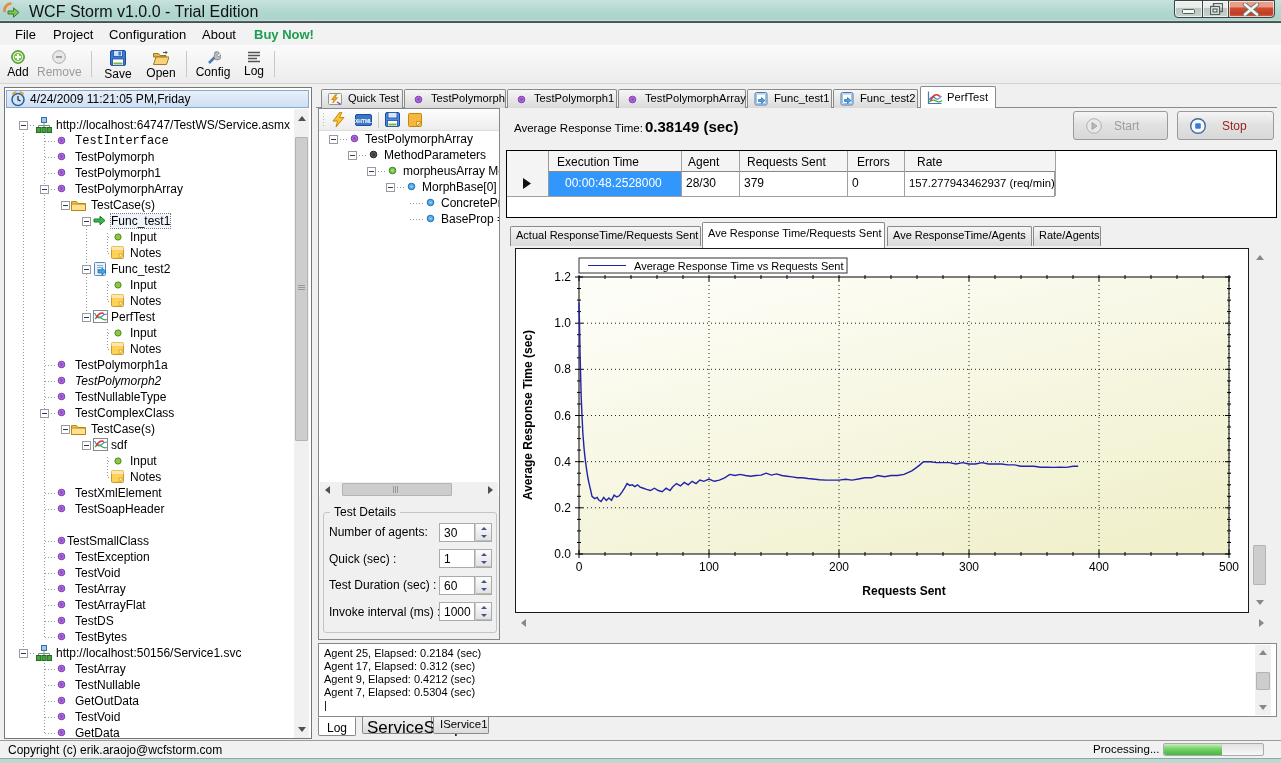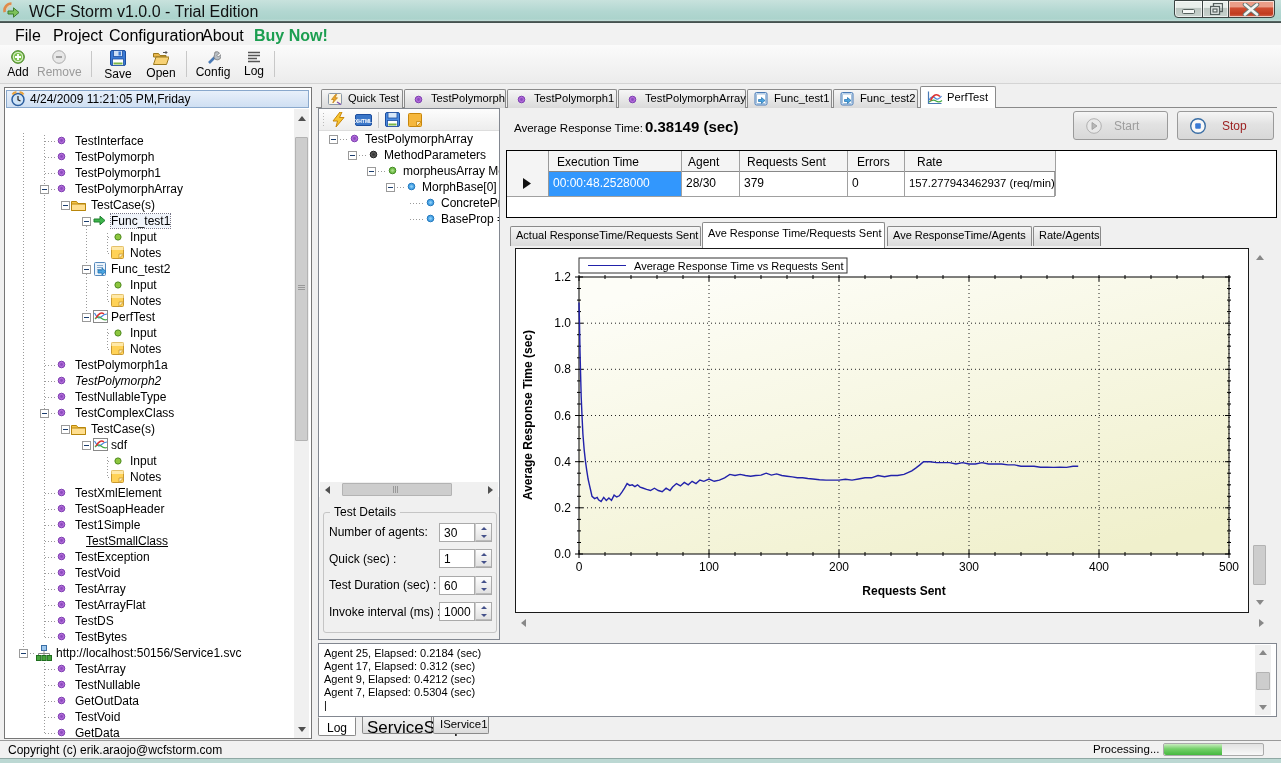--- a/index.html
+++ b/index.html
@@ -9,21 +9,21 @@
 #title{position:absolute;left:0;top:0;width:1281px;height:21px;background:linear-gradient(#c8e2dd,#b2d7d1 55%,#abd3cc 90%,#c2ddd8);border-bottom:0}
 #title .txt{position:absolute;left:29px;top:3px;font-size:16px;color:#111}
 #tbtns{position:absolute;right:6px;top:0;width:101px;height:19px}
 .tbtn{position:absolute;top:0;height:18px;border:1px solid #3c4543;background:linear-gradient(#e9efeb 40%,#bcc7c2 45%,#c8d2cd);box-shadow:inset 0 0 0 1px rgba(255,255,255,.65)}
 #bmin{left:0;width:29px;border-radius:0 0 0 4px}
 #bmax{left:28px;width:27px}
 #bclose{left:54px;width:47px;border-radius:0 0 4px 0;background:linear-gradient(#eb9d88 35%,#cf4e33 45%,#c03b1f 80%,#d2684f)}
 #menuline{position:absolute;left:0;top:21px;width:1281px;height:2px;background:linear-gradient(#5a6a67,#3f4a48)}
 
 #menu{position:absolute;left:0;top:23px;width:1281px;height:22px;background:#f2f2f2}
-.mi{position:absolute;top:4px;font-size:16px}
+.mi{position:absolute;top:4px;font-size:13px}
 
 #toolbar{position:absolute;left:0;top:45px;width:1281px;height:39px;background:linear-gradient(#fbfbfb,#ececec);border-bottom:1px solid #d4d4d4}
 .tbi{position:absolute;top:5px;text-align:center;font-size:12px}
 .tbi svg{display:block;margin:0 auto 1px}
 .tbsep{position:absolute;top:6px;width:1px;height:26px;background:#c8c8c8}
 
 #lpanel{position:absolute;left:4px;top:87px;width:308px;height:652px;background:#fff;border:1px solid #767676}
 #lhead{position:absolute;left:1px;top:2px;width:303px;height:18px;background:linear-gradient(#e8f0fa,#cfdff2);border:1px solid #89a8cc}
 #lhead .txt{position:absolute;left:23px;top:1px}
 #ltree{position:absolute;left:1px;top:21px;width:290px;height:628px;overflow:hidden;background:#fff}
@@ -245,26 +245,34 @@
 <div class="vguide" style="left:38px;top:26px;height:502px"></div>
 <div class="vguide" style="left:38px;top:554px;height:70px"></div>
 <div class="vguide" style="left:59px;top:92px;height:4px"></div>
 <div class="vguide" style="left:59px;top:316px;height:4px"></div>
 <div class="vguide" style="left:80px;top:108px;height:100px"></div>
 <div class="vguide" style="left:80px;top:332px;height:4px"></div>
 <div class="vguide" style="left:101px;top:124px;height:20px"></div>
 <div class="vguide" style="left:101px;top:172px;height:20px"></div>
 <div class="vguide" style="left:101px;top:220px;height:20px"></div>
 <div class="vguide" style="left:101px;top:348px;height:20px"></div>
+        <div class="trow" style="top:8px">
+          <span class="hstub" style="left:24px;width:5px"></span>
+          <span class="glyph" style="left:13px"></span>
+          <svg class="ticon" style="left:30px;top:0px" width="16" height="16">
+            <use href="#ic-svc"></use>
+          </svg>
+          <span class="tlabel" style="left:50px;">http://localhost:64747/TestWS/Service.asmx</span>
+        </div>
 <div class="trow" style="top:24px">
           <span class="hstub" style="left:39px;width:11px"></span>
           <svg class="ticon" style="left:51px;top:3px" width="9" height="9">
             <use href="#ic-m"></use>
           </svg>
-          <span class="tlabel" style="left:69px;">TestInterface</span>
+          <span class="tlabel" style="left:69px;font-family:Liberation Mono, monospace;">TestInterface</span>
         </div>
 <div class="trow" style="top:40px">
           <span class="hstub" style="left:39px;width:11px"></span>
           <svg class="ticon" style="left:51px;top:3px" width="9" height="9">
             <use href="#ic-m"></use>
           </svg>
           <span class="tlabel" style="left:69px;">TestPolymorph</span>
         </div>
 <div class="trow" style="top:56px">
           <span class="hstub" style="left:39px;width:11px"></span>
@@ -415,33 +423,26 @@
           </svg>
           <span class="tlabel" style="left:69px;">TestXmlElement</span>
         </div>
 <div class="trow" style="top:392px">
           <span class="hstub" style="left:39px;width:11px"></span>
           <svg class="ticon" style="left:51px;top:3px" width="9" height="9">
             <use href="#ic-m"></use>
           </svg>
           <span class="tlabel" style="left:69px;">TestSoapHeader</span>
         </div>
-<div class="trow" style="top:408px">
-          <span class="hstub" style="left:39px;width:11px"></span>
-          <svg class="ticon" style="left:51px;top:3px" width="9" height="9">
-            <use href="#ic-m"></use>
-          </svg>
-          <span class="tlabel" style="left:69px;">Test1Simple</span>
-        </div>
 <div class="trow" style="top:424px">
           <span class="hstub" style="left:39px;width:11px"></span>
           <svg class="ticon" style="left:51px;top:3px" width="9" height="9">
             <use href="#ic-m"></use>
           </svg>
-          <span class="tlabel" style="left:80px;text-decoration:underline;">TestSmallClass</span>
+          <span class="tlabel" style="left:61px;">TestSmallClass</span>
         </div>
 <div class="trow" style="top:440px">
           <span class="hstub" style="left:39px;width:11px"></span>
           <svg class="ticon" style="left:51px;top:3px" width="9" height="9">
             <use href="#ic-m"></use>
           </svg>
           <span class="tlabel" style="left:69px;">TestException</span>
         </div>
 <div class="trow" style="top:456px">
           <span class="hstub" style="left:39px;width:11px"></span>
@@ -685,21 +686,21 @@
 <div class="abs" style="left:0;top:0;width:548px;height:21px;background:#f4f4f4;border-bottom:1px solid #888"></div>
 <div class="abs" style="left:0;top:0;width:42px;height:45px;background:#f4f4f4;border-right:1px solid #999"></div>
 <svg class="abs" style="left:16px;top:27px" width="8" height="11">
         <path d="M0 0 L8 5.5 0 11 Z" fill="#111"></path>
       </svg>
 <span class="abs" style="left:50px;top:4px">Execution Time</span>
 <span class="abs" style="left:181px;top:4px">Agent</span>
 <span class="abs" style="left:240px;top:4px">Requests Sent</span>
 <span class="abs" style="left:350px;top:4px">Errors</span>
 <span class="abs" style="left:410px;top:4px">Rate</span>
-<div class="abs" style="left:42px;top:21px;width:132px;height:24px;background:#3297fd;color:#fff;padding:4px 0 0 4px">00:00:48.2528000</div>
+<div class="abs" style="left:42px;top:21px;width:132px;height:24px;background:#3297fd;color:#fff;padding:4px 0 0 16px">00:00:48.2528000</div>
 <div class="abs" style="left:174px;top:21px;width:58px;height:24px;border-left:1px solid #a0a0a0;padding:4px 0 0 4px">28/30</div>
 <div class="abs" style="left:232px;top:21px;width:108px;height:24px;border-left:1px solid #a0a0a0;padding:4px 0 0 4px">379</div>
 <div class="abs" style="left:340px;top:21px;width:57px;height:24px;border-left:1px solid #a0a0a0;padding:4px 0 0 4px">0</div>
 <div class="abs" style="left:397px;top:21px;width:151px;height:24px;border-left:1px solid #a0a0a0;border-right:1px solid #a0a0a0;padding:5px 0 0 4px;white-space:nowrap;font-size:11.3px">157.277943462937 (req/min)</div>
 <div class="abs" style="left:0;top:45px;width:548px;height:1px;background:#a0a0a0"></div>
 <div class="abs" style="left:174px;top:0;width:1px;height:21px;background:#a0a0a0"></div>
 <div class="abs" style="left:232px;top:0;width:1px;height:21px;background:#a0a0a0"></div>
 <div class="abs" style="left:340px;top:0;width:1px;height:21px;background:#a0a0a0"></div>
 <div class="abs" style="left:397px;top:0;width:1px;height:21px;background:#a0a0a0"></div>
 <div class="abs" style="left:548px;top:0;width:1px;height:45px;background:#a0a0a0"></div>

